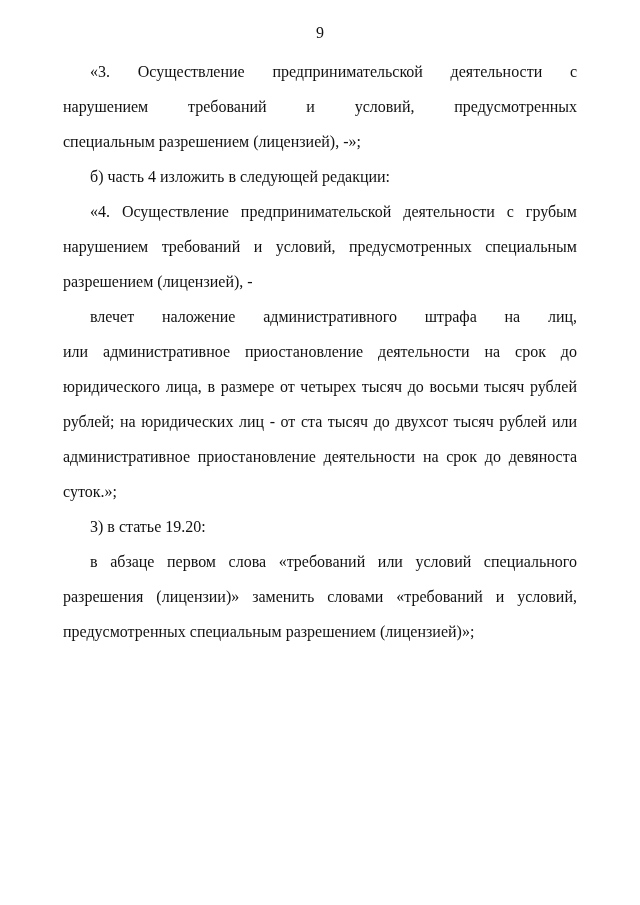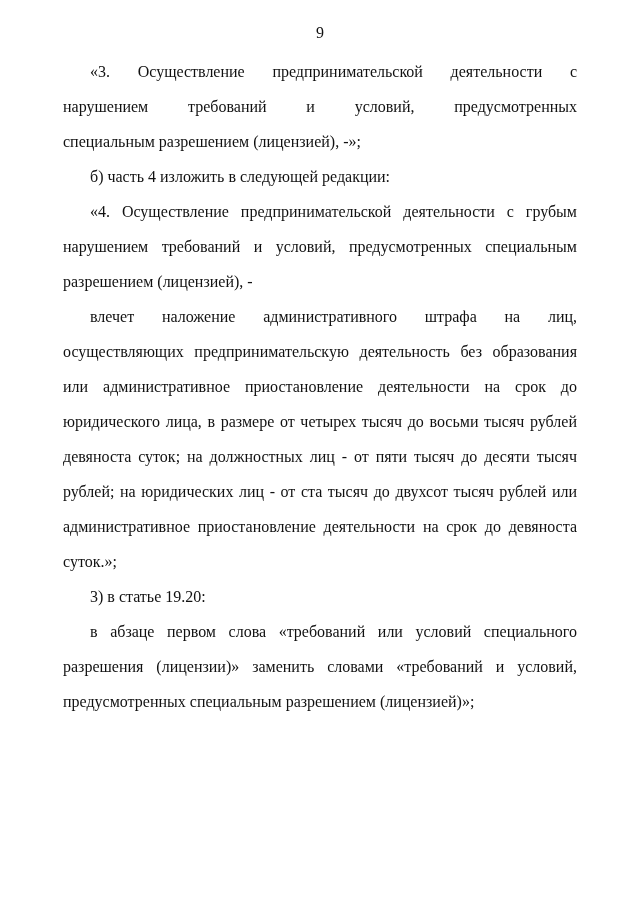--- a/index.html
+++ b/index.html
@@ -60,24 +60,22 @@
       <div class="paragraph">
         <div class="line last indent">б) часть 4 изложить в следующей редакции:</div>
       </div>
       <div class="paragraph">
         <div class="line indent">«4. Осуществление предпринимательской деятельности с грубым</div>
         <div class="line">нарушением требований и условий, предусмотренных специальным</div>
         <div class="line last">разрешением (лицензией), -</div>
       </div>
       <div class="paragraph">
         <div class="line indent">влечет наложение административного штрафа на лиц,</div>
-        <div class="line">осуществляющих предпринимательскую деятельность без образования</div>
         <div class="line">или административное приостановление деятельности на срок до</div>
         <div class="line">юридического лица, в размере от четырех тысяч до восьми тысяч рублей</div>
-        <div class="line">девяноста суток; на должностных лиц - от пяти тысяч до десяти тысяч</div>
         <div class="line">рублей; на юридических лиц - от ста тысяч до двухсот тысяч рублей или</div>
         <div class="line">административное приостановление деятельности на срок до девяноста</div>
         <div class="line last">суток.»;</div>
       </div>
       <div class="paragraph">
         <div class="line last indent">3) в статье 19.20:</div>
       </div>
       <div class="paragraph">
         <div class="line indent">в абзаце первом слова «требований или условий специального</div>
         <div class="line">разрешения (лицензии)» заменить словами «требований и условий,</div>

